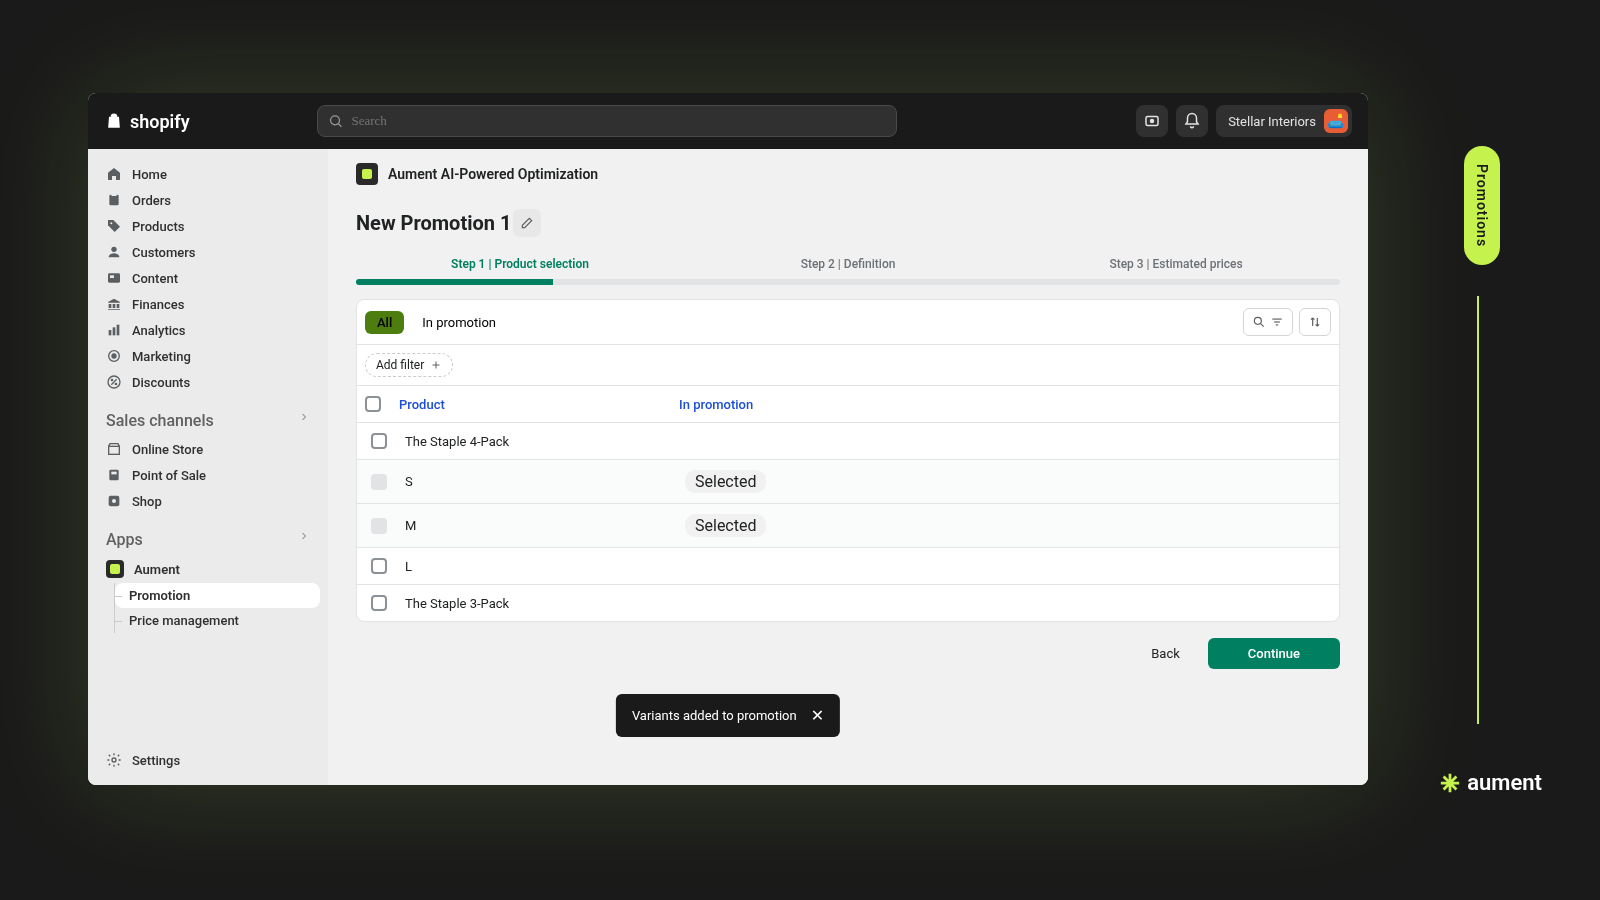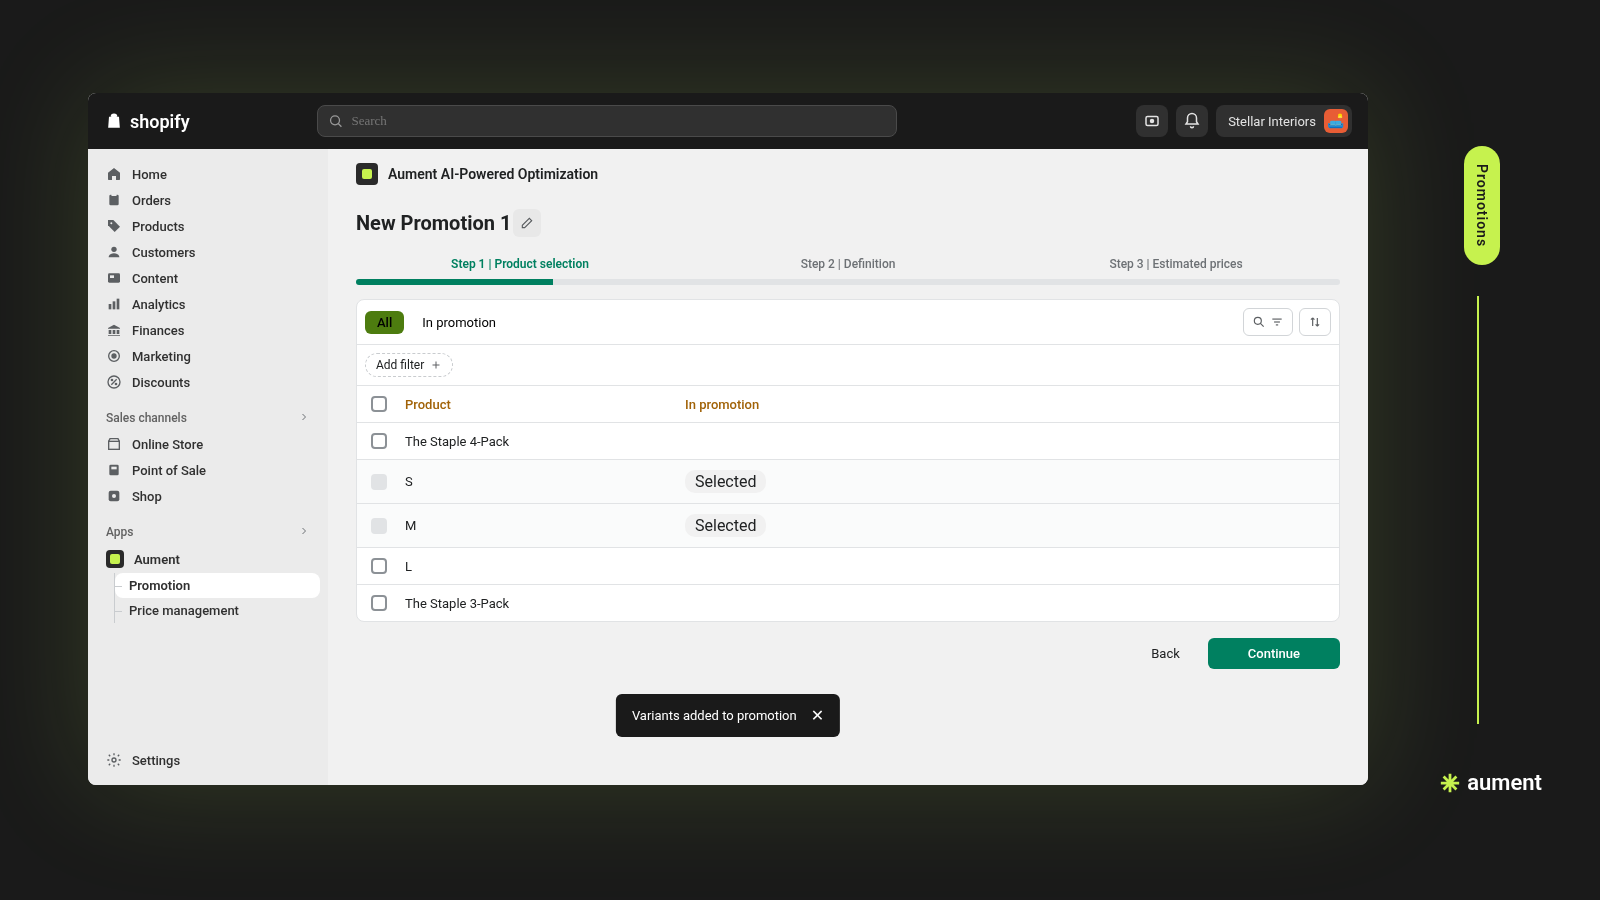--- a/index.html
+++ b/index.html
@@ -13,21 +13,21 @@
 .search-input { background:transparent; border:none; color:#bbb; font-size:13px; outline:none; width:100%;font-family:Liberation Serif, serif; }
 .topbar-right { display:flex; align-items:flex-end; gap:8px; margin-left:auto; }
 .icon-btn { width:32px; height:32px; background:#303030; border-radius:8px; display:flex; align-items:center; justify-content:center; cursor:pointer; }
 .icon-btn svg { width:18px; height:18px; }
 .store-chip { height:32px; background:#303030; border-radius:8px; display:flex; align-items:center; padding:0 4px 0 12px; gap:8px; color:#e3e3e3; font-size:13px; cursor:pointer; }
 .avatar { width:24px; height:24px; border-radius:6px; background:#e85d35; display:flex; align-items:center; justify-content:center; font-size:14px; }
 .body { display:flex; height:calc(100% - 56px); }
 .sidebar { width:240px; background:#ebebeb; padding:12px 8px; display:flex; flex-direction:column; font-size:13px; color:#303030; }
 .nav-item { display:flex; align-items:center; gap:10px; padding:5px 10px; border-radius:8px; cursor:pointer; font-weight:500; }
 .nav-item svg { width:16px; height:16px; flex-shrink:0; }
-.nav-section { display:flex; justify-content:space-between; padding:6px 10px; font-size:12px; color:#616161; margin-top:10px; font-weight:500; cursor:pointer; }
+.nav-section { display:flex; justify-content:space-between; padding:6px 10px; font-size:16px; color:#616161; margin-top:10px; font-weight:500; cursor:pointer; }
 .nav-item.active { background:#fff; font-weight:600; }
 .nav-item.subactive { font-weight:600; }
 .app-icon { width:18px; height:18px; border-radius:4px; background:#2a2a2a; display:flex; align-items:center; justify-content:center; flex-shrink:0; }
 .app-icon-inner { width:10px; height:10px; background:#c6f24e; border-radius:2px; }
 .sidebar-spacer { flex:1; }
 .main { flex:1; background:#f1f1f1; overflow:auto; }
 .app-header { display:flex; align-items:center; gap:10px; padding:14px 28px; }
 .app-header .app-icon { width:22px; height:22px; }
 .app-title { font-size:14px; font-weight:600; color:#202223; }
 .page-title-row { display:flex; align-items:center; gap:2px; padding:10px 28px 20px; }
@@ -41,21 +41,21 @@
 .progress-fill { height:100%; width:20%; background:#008060; }
 .card { background:#fff; margin:14px 28px 0; border-radius:8px; border:1px solid #e1e3e5; }
 .card-tabs { display:flex; align-items:center; padding:8px; gap:6px; }
 .tab-pill { padding:4px 12px; border-radius:6px; font-size:13px; cursor:pointer; }
 .tab-pill.active { background:#4d7c0f; font-weight:500; }
 .card-tabs-right { margin-left:auto; display:flex; gap:6px; }
 .mini-btn { height:28px; padding:0 8px; border:1px solid #d2d5d8; border-radius:6px; display:flex; align-items:center; gap:4px; cursor:pointer; background:#fff; }
 .mini-btn svg { width:14px; height:14px; }
 .filter-row { padding:8px; border-top:1px solid #e1e3e5; }
 .add-filter { display:inline-flex; align-items:center; gap:6px; padding:4px 10px; border:1px dashed #c9cccf; border-radius:14px; font-size:12px; color:#202223; cursor:pointer; }
-.table-head { display:flex; align-items:center; padding:10px 14px; border-top:1px solid #e1e3e5; font-size:13px; color:#a16207; font-weight:500; }
+.table-head { display:flex; align-items:center; padding:10px 8px; border-top:1px solid #e1e3e5; font-size:13px; color:#1d4ed8; font-weight:500; }
 .chk { width:16px; height:16px; border:2px solid #8c9196; border-radius:4px; margin-right:18px; cursor:pointer; flex-shrink:0; }
 .chk.disabled { background:#e1e3e5; border-color:#e1e3e5; cursor:default; }
 .col-product { width:280px; }
 .col-promo { flex:1; }
 .row { display:flex; align-items:center; padding:10px 14px; border-top:1px solid #e1e3e5; font-size:13px; color:#202223; }
 .row.variant { background:#fafbfb; }
 .badge { display:inline-block; padding:2px 10px; background:#f1f1f1; border-radius:10px; font-size:16px; color:#202223; }
 .footer-row { display:flex; justify-content:flex-end; gap:12px; padding:16px 28px; align-items:center; }
 .btn-back { background:transparent; border:none; font-size:13px; color:#202223; cursor:pointer; padding:8px 16px; }
 .btn-primary { background:#008060; color:#fff; border:none; border-radius:6px; padding:8px 40px; font-size:13px; font-weight:500; cursor:pointer; }
@@ -142,31 +142,31 @@
         </div>
       <div class="nav-item">
           <svg viewBox="0 0 24 24" fill="#5c5f62">
             <rect x="3" y="5" width="18" height="14" rx="2"></rect>
             <rect x="6" y="8" width="6" height="4" fill="#ebebeb"></rect>
           </svg>
           <span>Content</span>
         </div>
       <div class="nav-item">
           <svg viewBox="0 0 24 24" fill="#5c5f62">
+            <path d="M3 9l9-5 9 5v1H3V9zm1 3h4v6H4v-6zm6 0h4v6h-4v-6zm6 0h4v6h-4v-6zM3 20h18v1H3v-1z"></path>
+          </svg>
+          <span>Finances</span>
+        </div>
+      <div class="nav-item">
+          <svg viewBox="0 0 24 24" fill="#5c5f62">
             <rect x="4" y="12" width="4" height="8"></rect>
             <rect x="10" y="8" width="4" height="12"></rect>
             <rect x="16" y="4" width="4" height="16"></rect>
           </svg>
           <span>Analytics</span>
-        </div>
-      <div class="nav-item">
-          <svg viewBox="0 0 24 24" fill="#5c5f62">
-            <path d="M3 9l9-5 9 5v1H3V9zm1 3h4v6H4v-6zm6 0h4v6h-4v-6zm6 0h4v6h-4v-6zM3 20h18v1H3v-1z"></path>
-          </svg>
-          <span>Finances</span>
         </div>
       <div class="nav-item">
           <svg viewBox="0 0 24 24" fill="none" stroke="#5c5f62" stroke-width="2">
             <circle cx="12" cy="12" r="8"></circle>
             <circle cx="12" cy="12" r="3" fill="#5c5f62"></circle>
           </svg>
           <span>Marketing</span>
         </div>
       <div class="nav-item">
           <svg viewBox="0 0 24 24" fill="none" stroke="#5c5f62" stroke-width="2">

